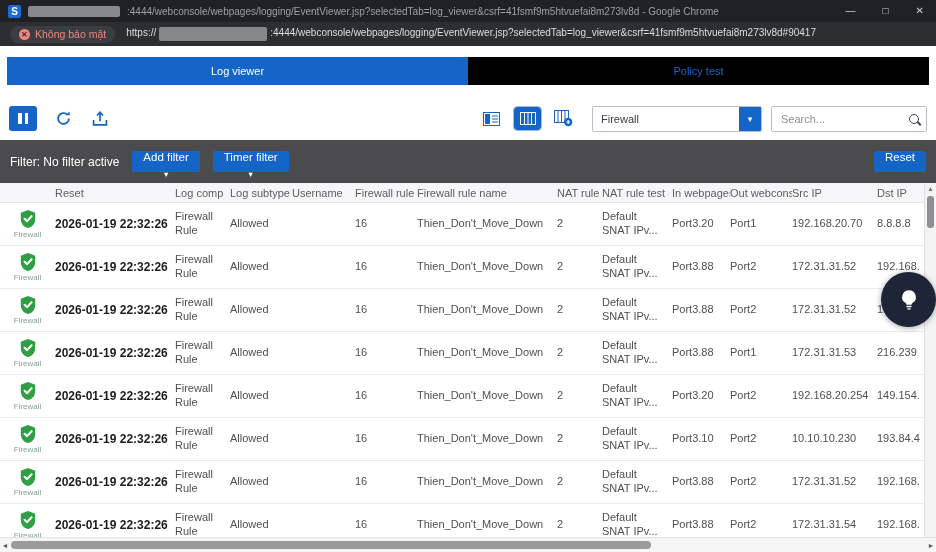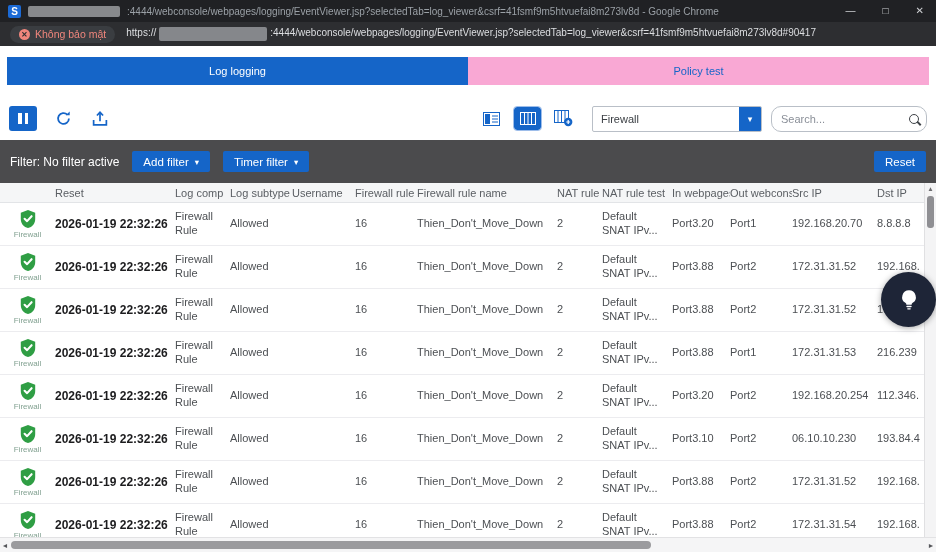--- a/index.html
+++ b/index.html
@@ -35,21 +35,21 @@
   }
   .sec-icon{
     width:11px;height:11px;border-radius:50%;background:var(--danger-text,#f0867c);
     color:#2d2e31;font-size:7.5px;font-weight:bold;display:flex;align-items:center;justify-content:center;
   }
   .url{display:flex;color:#dcdee1;font-size:10px;white-space:nowrap;overflow:hidden}
   
   .tabs{display:flex;margin:11px 7px 0 7px;height:28px}
   .tab{flex:1;display:flex;align-items:center;justify-content:center;font-size:11px;cursor:pointer}
   .tab.active{background:var(--accent-blue,#1565c8);color:#fff}
-  .tab.inactive{background:#f9a8d4;color:var(--accent-blue,#1565c8)}
+  .tab.inactive{background:#000000;color:var(--accent-blue,#1565c8)}
   
   .toolbar{display:flex;align-items:center;margin-top:19px;height:29px;padding:0 9px}
   .tb-left{display:flex;align-items:center;gap:15px}
   .btn-pause{
     width:28px;height:25px;border-radius:3px;background:var(--accent-blue,#1565c8);
     display:flex;align-items:center;justify-content:center;gap:3px;cursor:pointer;
   }
   .btn-pause i{display:block;width:3.5px;height:11px;background:#fff}
   .icon-btn{display:flex;align-items:center;justify-content:center;width:22px;height:22px;cursor:pointer}
   .tb-right{margin-left:auto;display:flex;align-items:center;gap:9px}
@@ -58,37 +58,37 @@
   .select-box{
     width:168px;height:24px;border:1px solid #b9bfc7;background:#fff;border-radius:2px;
     display:flex;align-items:center;cursor:pointer;margin-left:6px;
   }
   .select-box .val{flex:1;padding-left:8px;font-size:11px;color:#3c4045}
   .select-box .caret{
     width:22px;height:100%;background:var(--accent-blue,#1565c8);color:#fff;
     display:flex;align-items:center;justify-content:center;font-size:9px;border-radius:0 1px 1px 0;
   }
   .search-box{
-    width:140px;height:24px;border:1px solid #b9bfc7;background:#fff;border-radius:10px;
+    width:140px;height:24px;border:1px solid #b9bfc7;background:#fff;border-radius:2px;
     display:flex;align-items:center;padding:0 7px;gap:6px;
   }
   .search-box input{
     flex:1;border:0;outline:0;font-size:11px;font-family:"Liberation Sans",sans-serif;color:#333;min-width:0;background:transparent;
   }
   .search-box input::placeholder{color:#8a8f98}
   .mag{width:8px;height:8px;border:1.6px solid #3f4348;border-radius:50%;position:relative;flex:0 0 auto}
   .mag::after{content:"";position:absolute;width:1.8px;height:5px;background:#3f4348;transform:rotate(-45deg);left:8px;top:6.5px}
   
   .filterbar{
     margin-top:7px;height:27px;background:var(--filterbar-bg,#4b4b4d);
     display:flex;align-items:center;gap:13px;padding:8px 10px;color:#fff;font-size:12px;
   }
   .fbtn{
     height:21px;padding:0 11px;border-radius:2px;background:var(--accent-blue,#1565c8);color:#fff;
-    font-size:11.5px;display:flex;align-items:center;gap:6px;cursor:pointer;white-space:nowrap;
+    font-size:11.5px;display:flex;align-items:center;gap:6px;cursor:pointer;white-space:nowrap;flex-direction:column;
   }
   .fbtn .caret{font-size:8.5px}
   .fbtn.reset{margin-left:auto}
   
   :root{--cols:55px 120px 55px 62px 63px 62px 140px 45px 70px 58px 62px 85px 48px}
   .table-wrap{position:relative;width:936px;height:371px;overflow:hidden}
   .grid-header{
     display:grid;grid-template-columns:var(--cols);width:925px;height:19px;align-items:center;
     background:#f5f6f7;border-bottom:1px solid #e2e4e7;
   }
@@ -144,21 +144,21 @@
     <span>Không bảo mật</span>
   </span>
   <span class="url">
     <span>https://</span>
     <span class="redact url"></span>
     <span>:4444/webconsole/webpages/logging/EventViewer.jsp?selectedTab=log_viewer&amp;csrf=41fsmf9m5htvuefai8m273lv8d#90417</span>
   </span>
 </div>
 
 <div class="tabs">
-  <div class="tab active">Log logging</div>
+  <div class="tab active">Log viewer</div>
   <div class="tab inactive">Policy test</div>
 </div>
 
 <div class="toolbar">
   <div class="tb-left">
     <span class="btn-pause">
         <i></i>
         <i></i>
       </span>
     <span class="icon-btn">
@@ -350,21 +350,21 @@
         <div class="td td-log-comp">Firewall Rule</div>
         <div class="td td-log-subtype">Allowed</div>
         <div class="td td-username"></div>
         <div class="td td-firewall-rule">16</div>
         <div class="td td-firewall-rule-name">Thien_Don't_Move_Down</div>
         <div class="td td-nat-rule">2</div>
         <div class="td td-nat-rule-name">Default SNAT IPv...</div>
         <div class="td td-in-interface">Port3.20</div>
         <div class="td td-out-interface">Port2</div>
         <div class="td td-src-ip">192.168.20.254</div>
-        <div class="td td-dst-ip">112.346.</div>
+        <div class="td td-dst-ip">149.154.</div>
       </div>
       <div class="tr">
         <div class="td td-badge">
   <span class="shield">
     <svg width="18" height="20" viewBox="0 0 20 22">
       <path d="M10 1 L18 4 V11 C18 16.5 14.6 20 10 21 C5.4 20 2 16.5 2 11 V4 Z" fill="#2f9e44"></path>
       <polyline points="6.2,10.8 9,13.4 14,7.9" stroke="#fff" stroke-width="2.3" fill="none" stroke-linecap="round" stroke-linejoin="round"></polyline>
     </svg>
   </span>
 <span class="shield-label">Firewall</span>
@@ -372,21 +372,21 @@
         <div class="td td-time">2026-01-19 22:32:26</div>
         <div class="td td-log-comp">Firewall Rule</div>
         <div class="td td-log-subtype">Allowed</div>
         <div class="td td-username"></div>
         <div class="td td-firewall-rule">16</div>
         <div class="td td-firewall-rule-name">Thien_Don't_Move_Down</div>
         <div class="td td-nat-rule">2</div>
         <div class="td td-nat-rule-name">Default SNAT IPv...</div>
         <div class="td td-in-interface">Port3.10</div>
         <div class="td td-out-interface">Port2</div>
-        <div class="td td-src-ip">06.10.10.230</div>
+        <div class="td td-src-ip">10.10.10.230</div>
         <div class="td td-dst-ip">193.84.4</div>
       </div>
       <div class="tr">
         <div class="td td-badge">
   <span class="shield">
     <svg width="18" height="20" viewBox="0 0 20 22">
       <path d="M10 1 L18 4 V11 C18 16.5 14.6 20 10 21 C5.4 20 2 16.5 2 11 V4 Z" fill="#2f9e44"></path>
       <polyline points="6.2,10.8 9,13.4 14,7.9" stroke="#fff" stroke-width="2.3" fill="none" stroke-linecap="round" stroke-linejoin="round"></polyline>
     </svg>
   </span>

